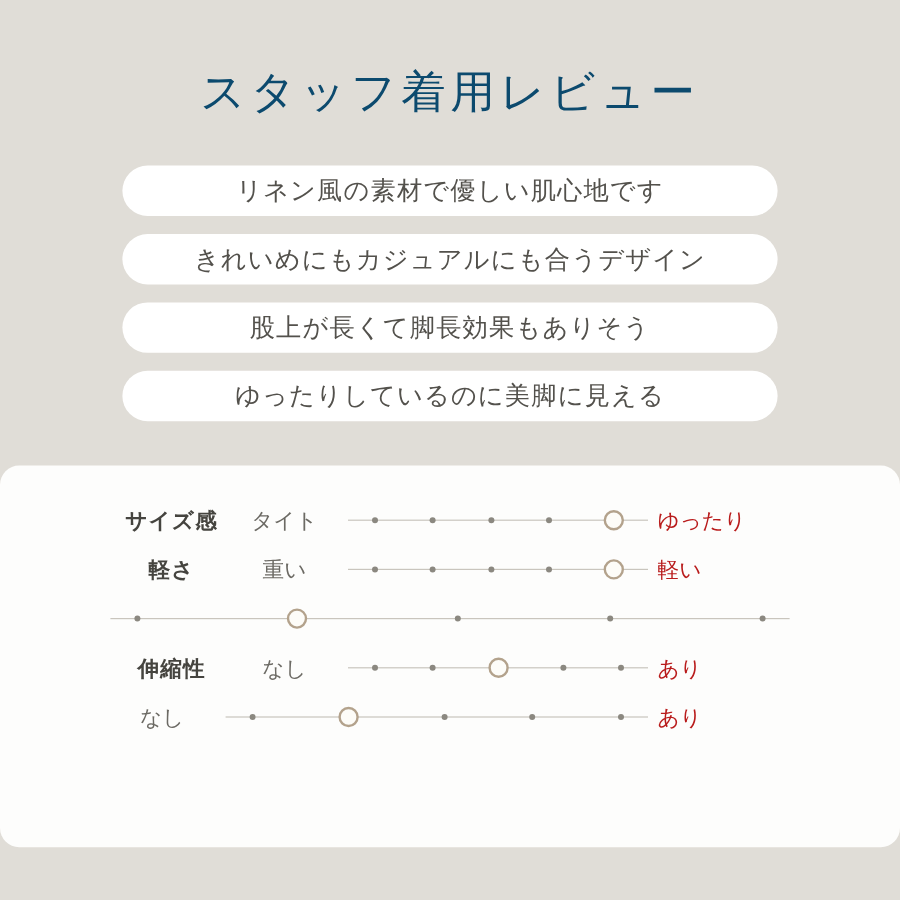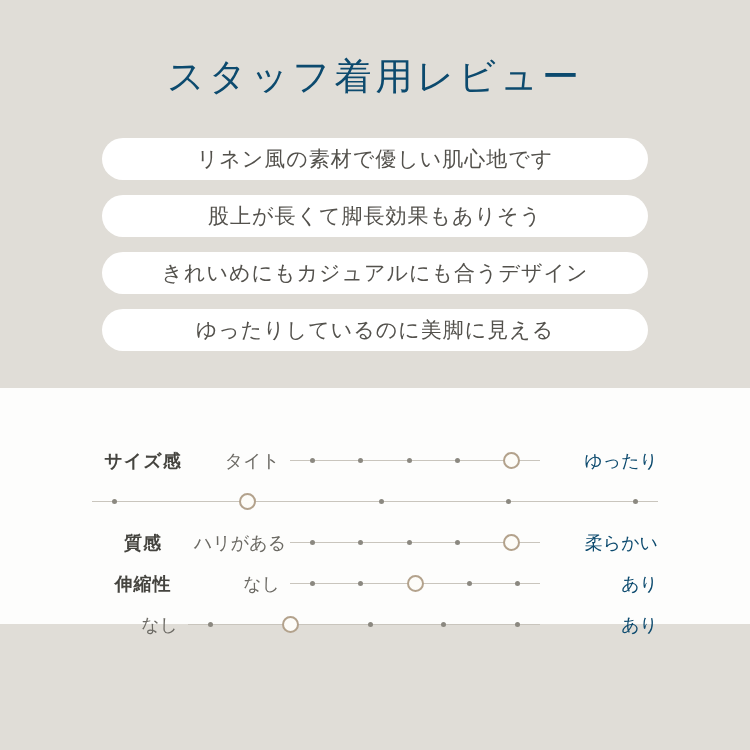--- a/index.html
+++ b/index.html
@@ -27,50 +27,51 @@
     background:#ffffff;
     border-radius:22px;
     display:flex;
     align-items:center;
     justify-content:center;
     font-size:21px;
     letter-spacing:1px;
     color:#53514c;
   }
   .scale-panel {
-    height:236px;
+    height:318px;
     background:#fdfdfc;
-    padding-top:52px;
+    padding-top:25px;
+    border-radius:16px;
   }
   .scale-rows { width:566px; margin:0 auto; }
   .scale-row {
     display:flex;
     align-items:center;
     height:41px;
     font-size:18px;
   }
   .scale-category {
     width:102px;
     text-align:center;
     font-weight:bold;
     color:#45443f;
     letter-spacing:1px;
   }
   .scale-left {
     width:96px;
-    text-align:right;
+    text-align:center;
     padding-right:10px;
     color:#6c6a64;
     white-space:nowrap;
   }
   .scale-right {
     width:118px;
-    text-align:right;
+    text-align:left;
     padding-left:8px;
-    color:#0c4a6e;
+    color:#b91c1c;
     white-space:nowrap;
   }
   .track {
     position:relative;
     flex:1;
     height:20px;
   }
   .track-line {
     position:absolute;
     left:0; right:0; top:50%;
@@ -99,24 +100,24 @@
 </head>
 <body>
 
 <div class="top-section">
   <div class="main-title">スタッフ着用レビュー</div>
   <div class="pill-list">
     <div class="pill">
       <span>リネン風の素材で優しい肌心地です</span>
     </div>
     <div class="pill">
+      <span>きれいめにもカジュアルにも合うデザイン</span>
+    </div>
+    <div class="pill">
       <span>股上が長くて脚長効果もありそう</span>
-    </div>
-    <div class="pill">
-      <span>きれいめにもカジュアルにも合うデザイン</span>
     </div>
     <div class="pill">
       <span>ゆったりしているのに美脚に見える</span>
     </div>
   </div>
 </div>
 
 <div class="scale-panel">
   <div class="scale-rows">
 
@@ -129,49 +130,49 @@
           <span class="dot"></span>
             <span class="dot"></span>
             <span class="dot"></span>
             <span class="dot"></span>
             <span class="dot selected"></span>
         </div>
       </div>
       <div class="scale-right">ゆったり</div>
     </div>
 
-
-    <div class="scale-row">
-      <div class="track">
-        <div class="track-line"></div>
-        <div class="dots">
-          <span class="dot"></span>
-            <span class="dot selected"></span>
-            <span class="dot"></span>
-            <span class="dot"></span>
-            <span class="dot"></span>
-        </div>
-      </div>
-    </div>
-
-    <div class="scale-row">
-      <div class="scale-category">質感</div>
-      <div class="scale-left">ハリがある</div>
-      <div class="track">
-        <div class="track-line"></div>
-        <div class="dots">
-          <span class="dot"></span>
-            <span class="dot"></span>
-            <span class="dot"></span>
-            <span class="dot"></span>
-            <span class="dot selected"></span>
-        </div>
-      </div>
-      <div class="scale-right">柔らかい</div>
-    </div>
+    <div class="scale-row">
+      <div class="scale-category">軽さ</div>
+      <div class="scale-left">重い</div>
+      <div class="track">
+        <div class="track-line"></div>
+        <div class="dots">
+          <span class="dot"></span>
+            <span class="dot"></span>
+            <span class="dot"></span>
+            <span class="dot"></span>
+            <span class="dot selected"></span>
+        </div>
+      </div>
+      <div class="scale-right">軽い</div>
+    </div>
+
+    <div class="scale-row">
+      <div class="track">
+        <div class="track-line"></div>
+        <div class="dots">
+          <span class="dot"></span>
+            <span class="dot selected"></span>
+            <span class="dot"></span>
+            <span class="dot"></span>
+            <span class="dot"></span>
+        </div>
+      </div>
+    </div>
+
 
     <div class="scale-row">
       <div class="scale-category">伸縮性</div>
       <div class="scale-left">なし</div>
       <div class="track">
         <div class="track-line"></div>
         <div class="dots">
           <span class="dot"></span>
             <span class="dot"></span>
             <span class="dot selected"></span>

